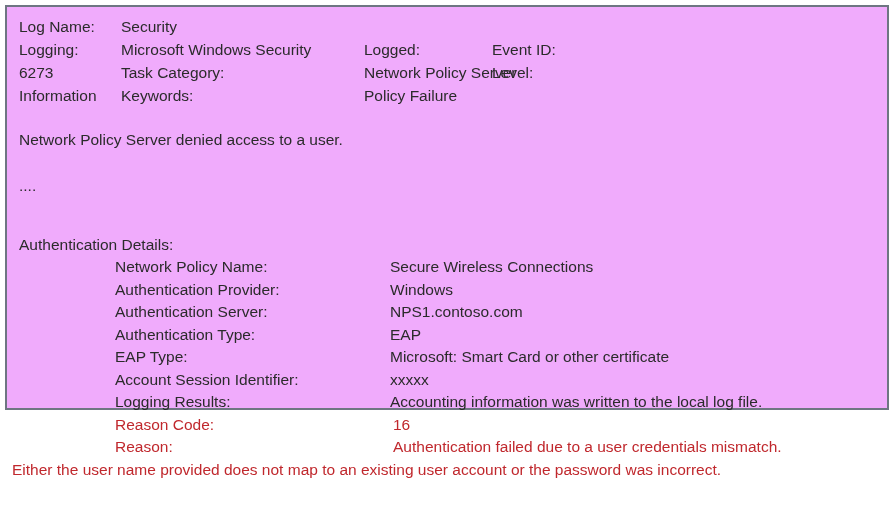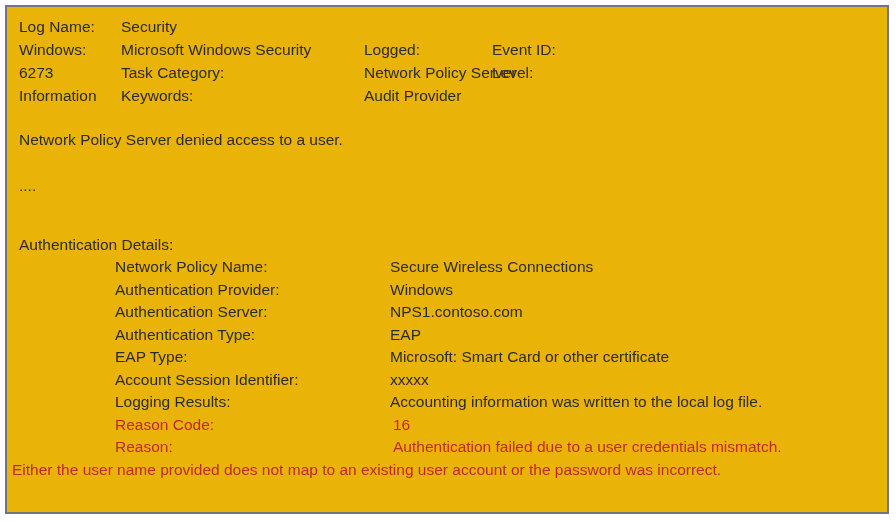--- a/index.html
+++ b/index.html
@@ -14,23 +14,23 @@
     height: 521px;
     background: #ffffff;
     overflow: hidden;
   }
   .frame {
     box-sizing: border-box;
     position: absolute;
     left: 5px;
     top: 5px;
     width: 884px;
-    height: 509px;
+    height: 405px;
     border: 2px solid #6e7682;
-    background: #eab308;
+    background: #f0abfc;
     padding: 8px 12px 0 12px;
     color: #2b2b2b;
     font-size: 15.5px;
   }
   .header-grid {
     display: grid;
     grid-template-columns: 102px 243px 128px auto;
     line-height: 23px;
     white-space: nowrap;
   }
@@ -73,33 +73,33 @@
 
 <div class="canvas">
   <div class="frame">
 
     <div class="header-grid">
       <span>Log Name:</span>
       <span>Security</span>
       <span></span>
       <span></span>
 
-      <span>Windows:</span>
+      <span>Logging:</span>
       <span>Microsoft Windows Security</span>
       <span>Logged:</span>
 
       <span>Event ID:</span>
       <span>6273</span>
       <span>Task Category:</span>
       <span>Network Policy Server</span>
 
       <span>Level:</span>
       <span>Information</span>
       <span>Keywords:</span>
-      <span>Audit Provider</span>
+      <span>Policy Failure</span>
     </div>
 
     <div class="description">Network Policy Server denied access to a user.</div>
 
     <div class="ellipsis-line">....</div>
 
     <div class="auth-heading">Authentication Details:</div>
 
     <div class="details">
       <div class="drow">

